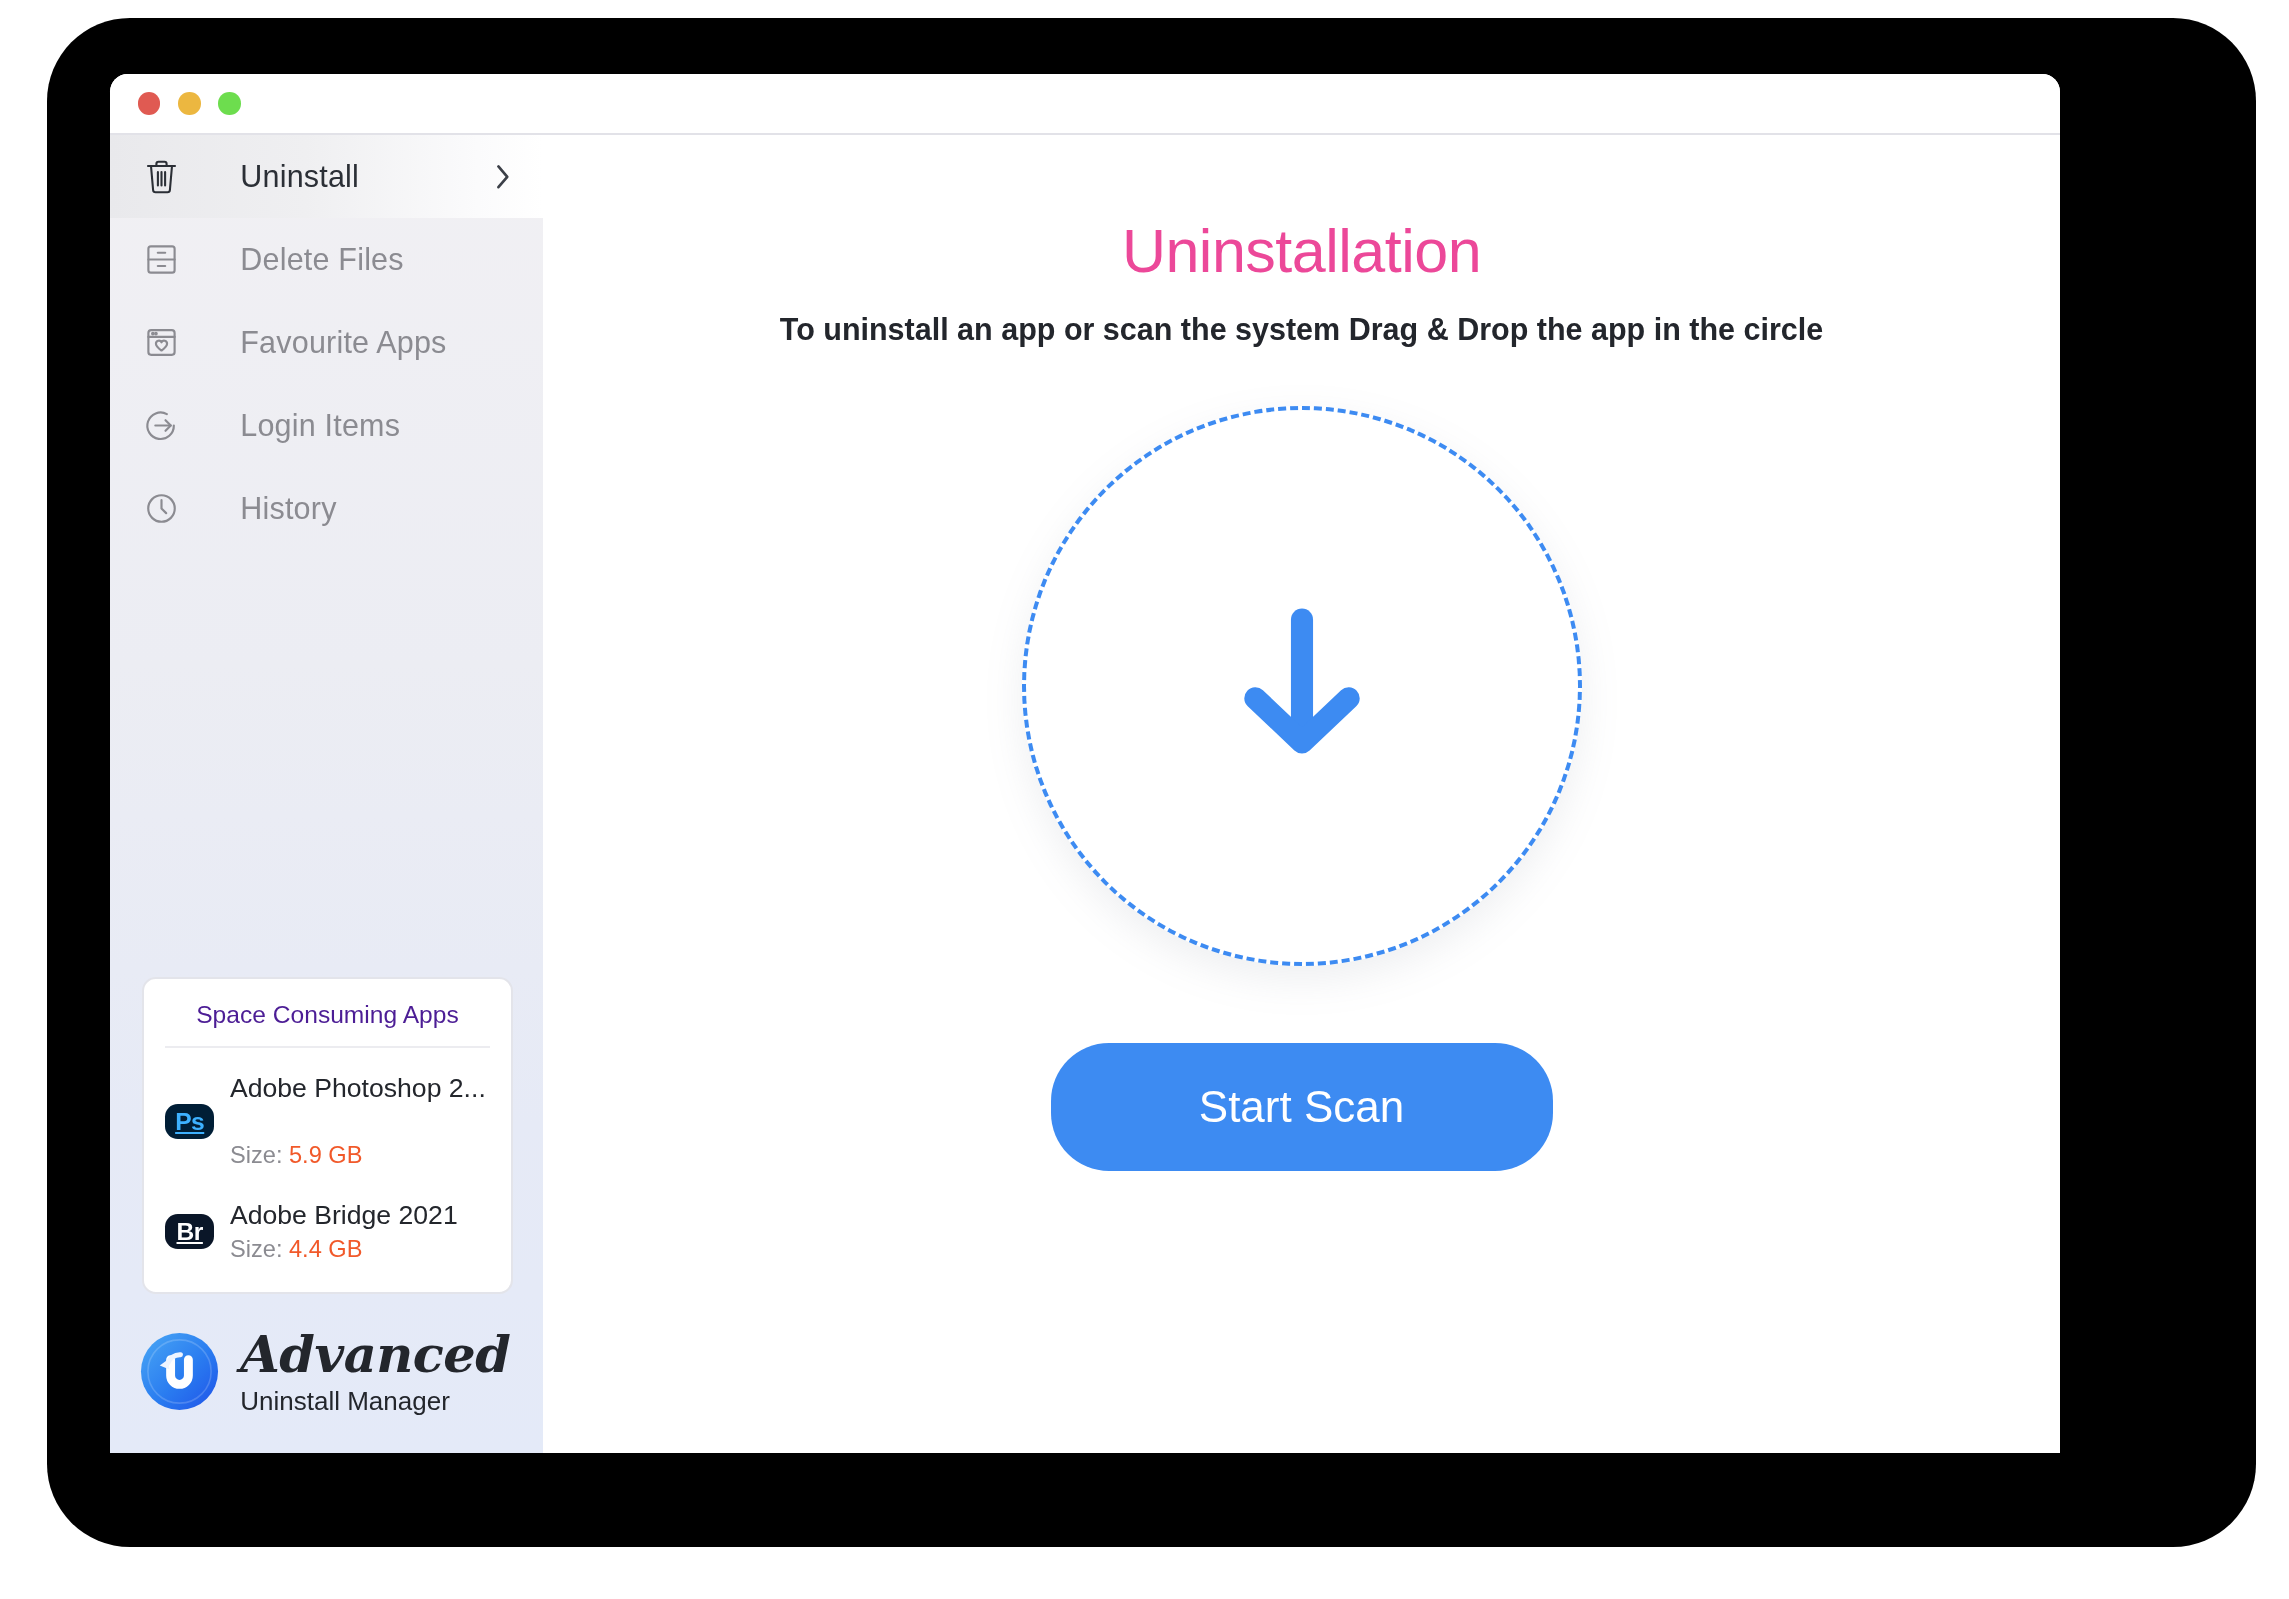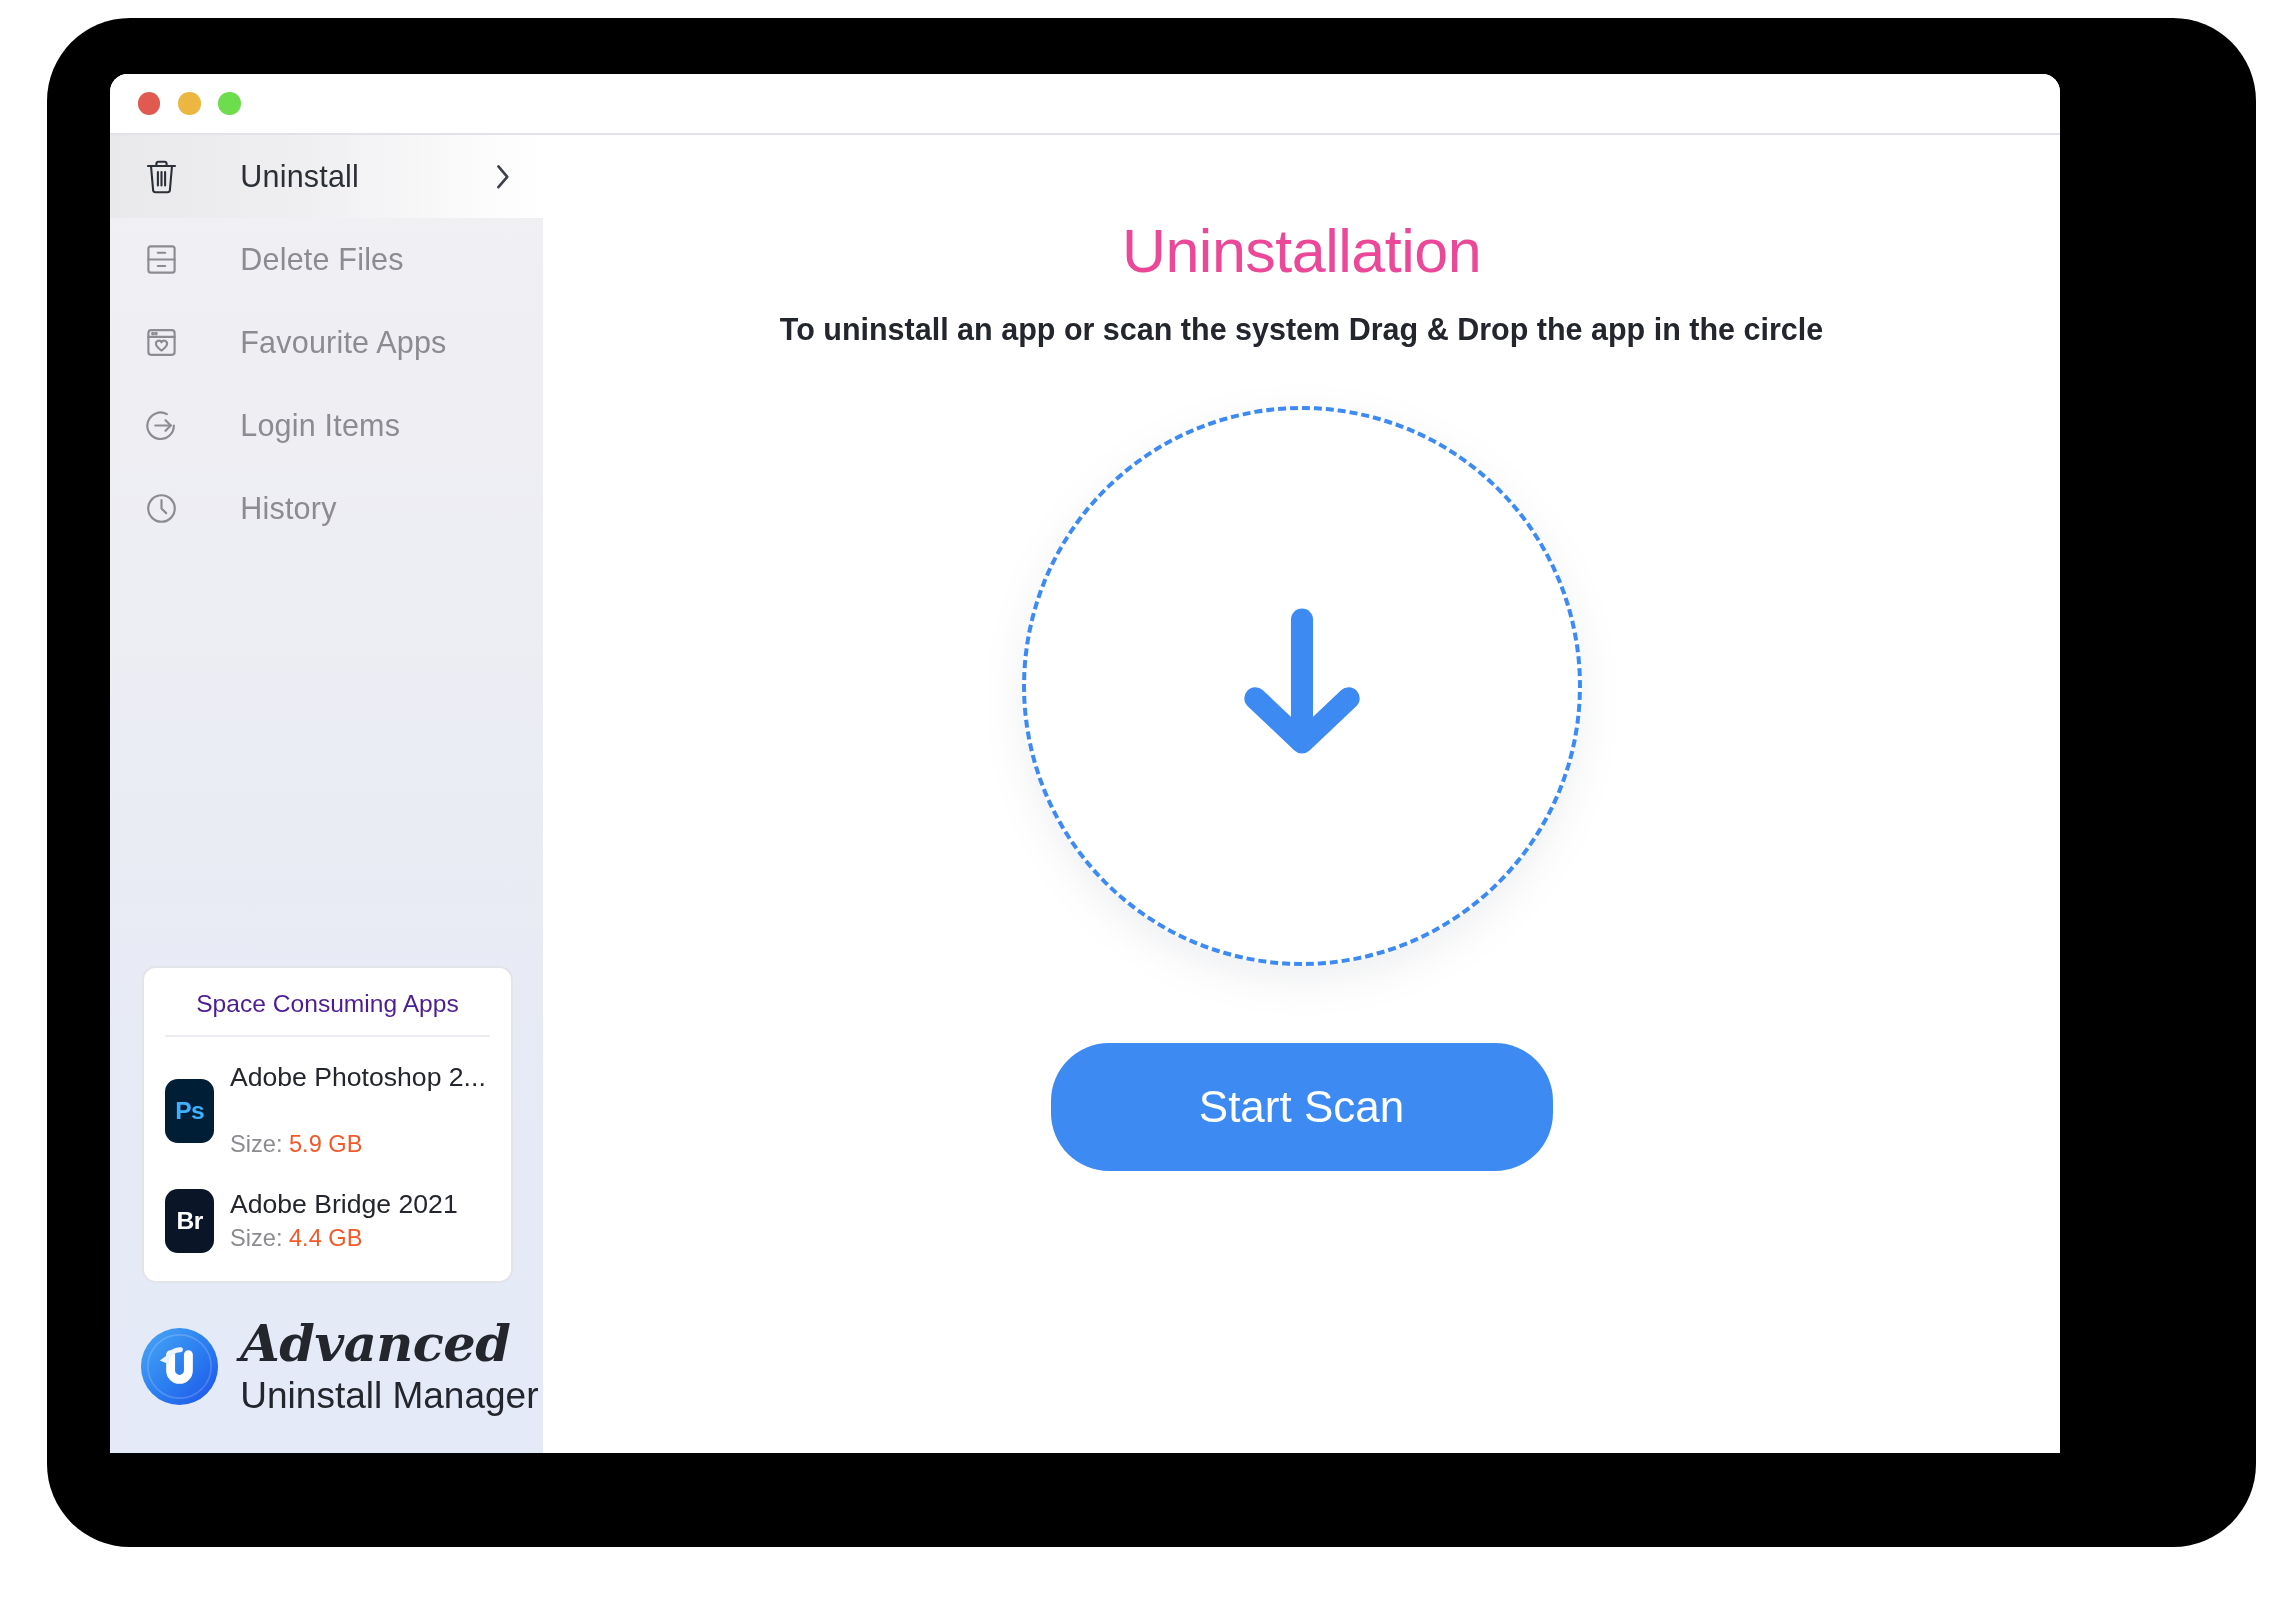--- a/index.html
+++ b/index.html
@@ -147,30 +147,31 @@
     margin: 0 21.7px 9.9px 21.7px;
   }
   .app-row {
     display: flex;
     align-items: center;
     padding: 13.8px 19.7px 13.8px 21.7px;
     cursor: pointer;
   }
   .app-tile {
     width: 49px;
-    height: 64px;
+    height: 35px;
     min-width: 49px;
     border-radius: 12.8px;
     display: flex;
     align-items: center;
     justify-content: center;
     font-size: 24.6px;
     font-weight: bold;
     margin-right: 15.8px;
     letter-spacing: -0.5px;
+    text-decoration: underline;
   }
   .app-meta { min-width: 0; }
   .app-name {
     font-size: 26.6px;
     color: #23262c;
     white-space: nowrap;
     overflow: hidden;
     line-height: 1.25;
   }
   .app-size {
@@ -196,21 +197,21 @@
   .brand-text { line-height: 1; }
   .brand-name {
     font-family: "DejaVu Serif", serif;
     font-style: italic;
     font-weight: bold;
     font-size: 51px;
     color: #23262c;
     letter-spacing: -0.5px;
   }
   .brand-sub {
-    font-size: 37px;
+    font-size: 26px;
     color: #23262c;
     margin-top: 7.9px;
   }
 
   
   .main {
     flex: 1;
     background: #ffffff;
     display: flex;
     flex-direction: column;

